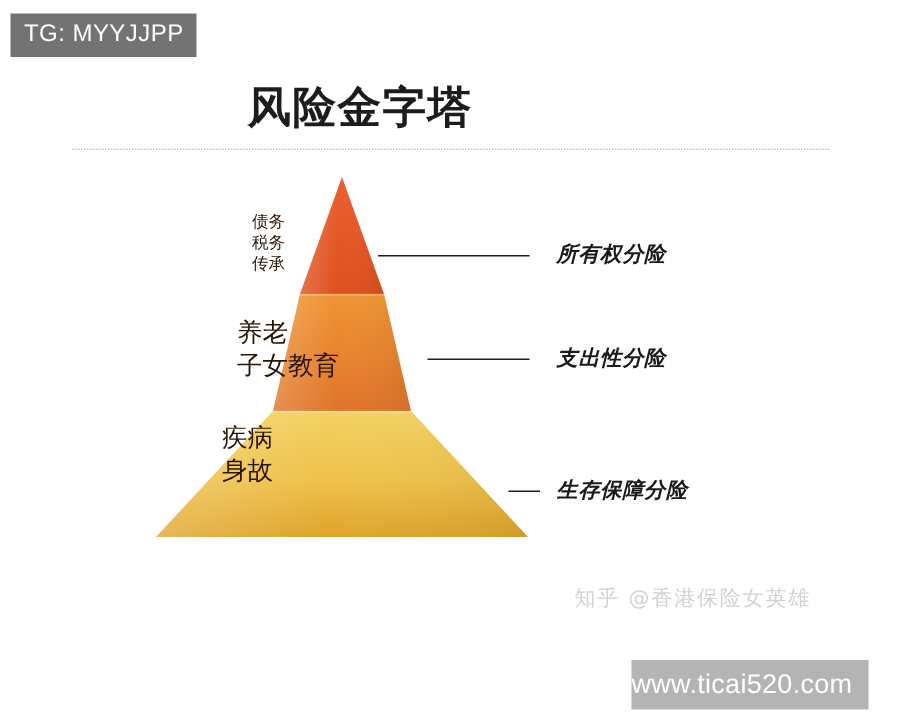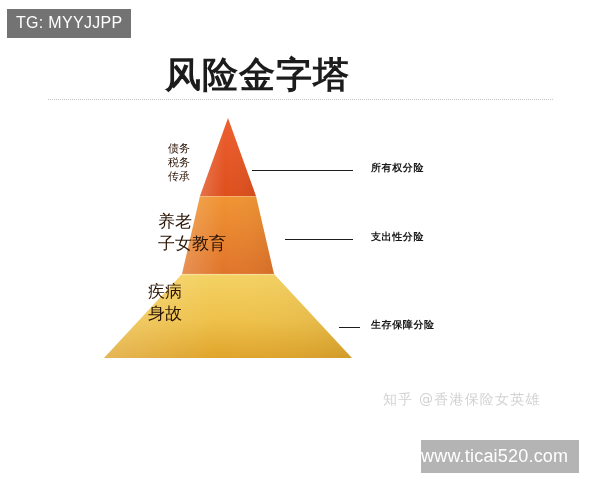--- a/index.html
+++ b/index.html
@@ -29,21 +29,21 @@
     letter-spacing: 0.3px;
     white-space: nowrap;
     font-family: "Liberation Sans", "DejaVu Sans", sans-serif;
   }
 
   
   #title {
     position: absolute;
     left: 165px;
     top: 57px;
-    font-size: 36px;
+    font-size: 29px;
     font-weight: bold;
     color: #1c1c1c;
     letter-spacing: 1px;
     line-height: 1;
     white-space: nowrap;
     font-family: "DejaVu Sans", "Liberation Sans", sans-serif;
   }
 
   
   #title-divider {
@@ -103,27 +103,28 @@
     height: 0;
     border-top: 1.6px solid #1d1d1d;
   }
   #leader-top    { left: 252px; top: 170px; width: 101px; }
   #leader-middle { left: 285px; top: 239px; width: 68px;  }
   #leader-bottom { left: 339px; top: 327px; width: 21px;  }
 
   
   .cat-label {
     position: absolute;
-    font-size: 10px;
+    font-size: 14px;
     font-weight: bold;
     color: #1a1a1a;
     letter-spacing: 0.6px;
     white-space: nowrap;
     line-height: 1;
     font-family: "DejaVu Sans", "Liberation Sans", sans-serif;
+    font-style: italic;
   }
   #cat-label-0 { left: 371px; top: 163px; }
   #cat-label-1 { left: 371px; top: 232px; }
   #cat-label-2 { left: 371px; top: 320px; }
 
   
   #zhihu-watermark {
     position: absolute;
     left: 383px;
     top: 392px;

